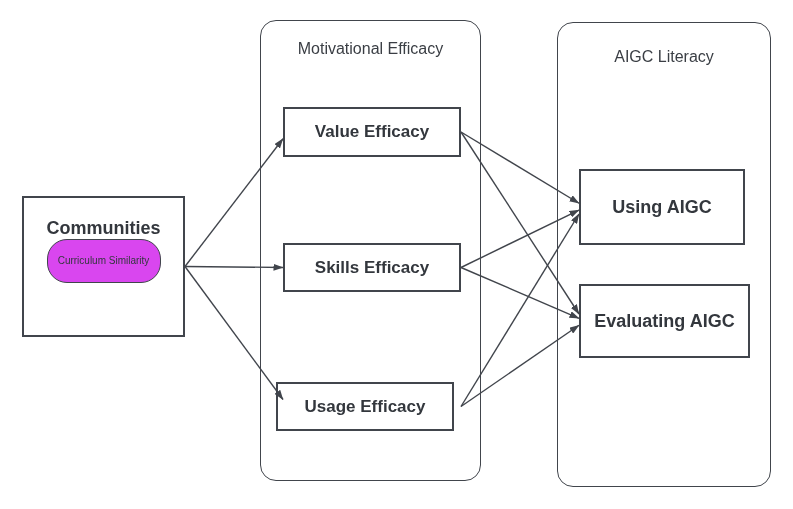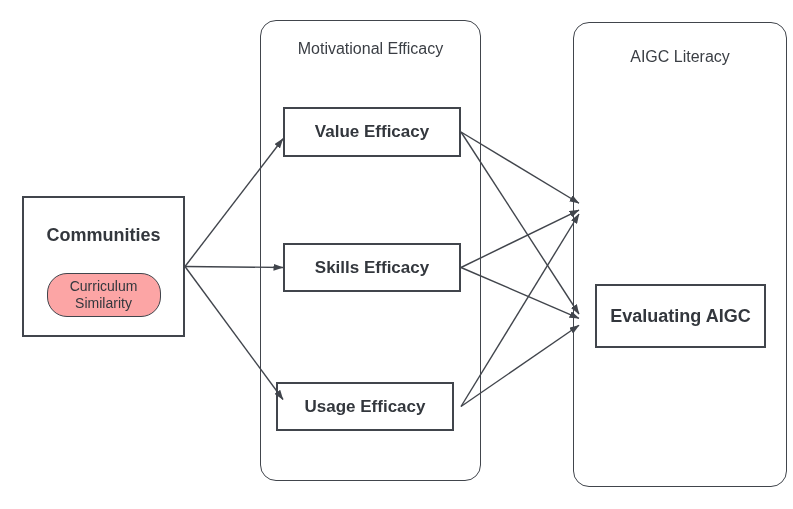--- a/index.html
+++ b/index.html
@@ -50,51 +50,50 @@
     text-align: center;
   }
   .node.mid { font-size: 17px; }
   .node.right { font-size: 18px; }
   
   #node-communities {
     left: 22px; top: 196px;
     width: 163px; height: 141px;
     flex-direction: column;
     justify-content: flex-start;
-    padding-top: 27px;
+    padding-top: 20px;
     font-size: 18px;
   }
   #pill-curriculum {
-    margin-top: 27px;
     width: 114px;
     min-height: 44px;
     border: 1.5px solid #41454c;
     border-radius: 20px;
-    background: #fca5a5;
+    background: #d946ef;
     display: flex;
     align-items: center;
     justify-content: center;
     font-weight: 400;
-    font-size: 14px;
+    font-size: 10px;
     line-height: 1.2;
     color: #33373d;
     text-align: center;
     padding: 4px 10px;
   }
   
   #group-motivational { left: 260px; top: 20px; width: 221px; height: 461px; }
   #group-motivational .group-title { top: 19px; }
   #node-value  { left: 22px; top: 86px;  width: 178px; height: 50px; }
   #node-skills { left: 22px; top: 222px; width: 178px; height: 49px; }
   #node-usage  { left: 15px; top: 361px; width: 178px; height: 49px; }
   
-  #group-aigc { left: 557px; top: 22px; width: 214px; height: 465px; margin-left: 16px; }
+  #group-aigc { left: 557px; top: 22px; width: 214px; height: 465px; }
   #group-aigc .group-title { top: 25px; }
   #node-using      { left: 21px; top: 146px; width: 166px; height: 76px; }
-  #node-evaluating { left: 21px; top: 261px; width: 171px; height: 64px; }
+  #node-evaluating { left: 21px; top: 261px; width: 171px; height: 74px; }
 </style>
 </head>
 <body>
 
 <div id="canvas">
 
   <svg id="edges-svg" viewBox="0 0 793 509" xmlns="http://www.w3.org/2000/svg">
     <defs>
       <marker id="arrowhead" markerWidth="10" markerHeight="7" refX="9.5" refY="3.5" orient="auto" markerUnits="userSpaceOnUse">
         <path d="M0,0 L10,3.5 L0,7 Z" fill="#41454c"></path>
@@ -126,18 +125,21 @@
     <div class="node mid" id="node-skills">
       <span>Skills Efficacy</span>
     </div>
     <div class="node mid" id="node-usage">
       <span>Usage Efficacy</span>
     </div>
   </div>
 
   <div class="group" id="group-aigc">
     <div class="group-title">AIGC Literacy</div>
+    <div class="node right" id="node-using">
+      <span>Using AIGC</span>
+    </div>
     <div class="node right" id="node-evaluating">
       <span>Evaluating AIGC</span>
     </div>
   </div>
 
 </div>
 
 </body></html>

